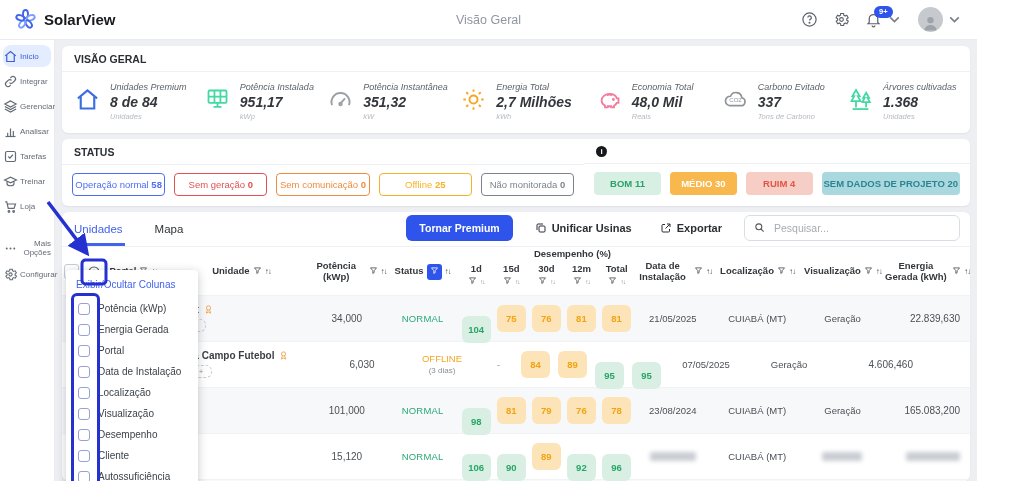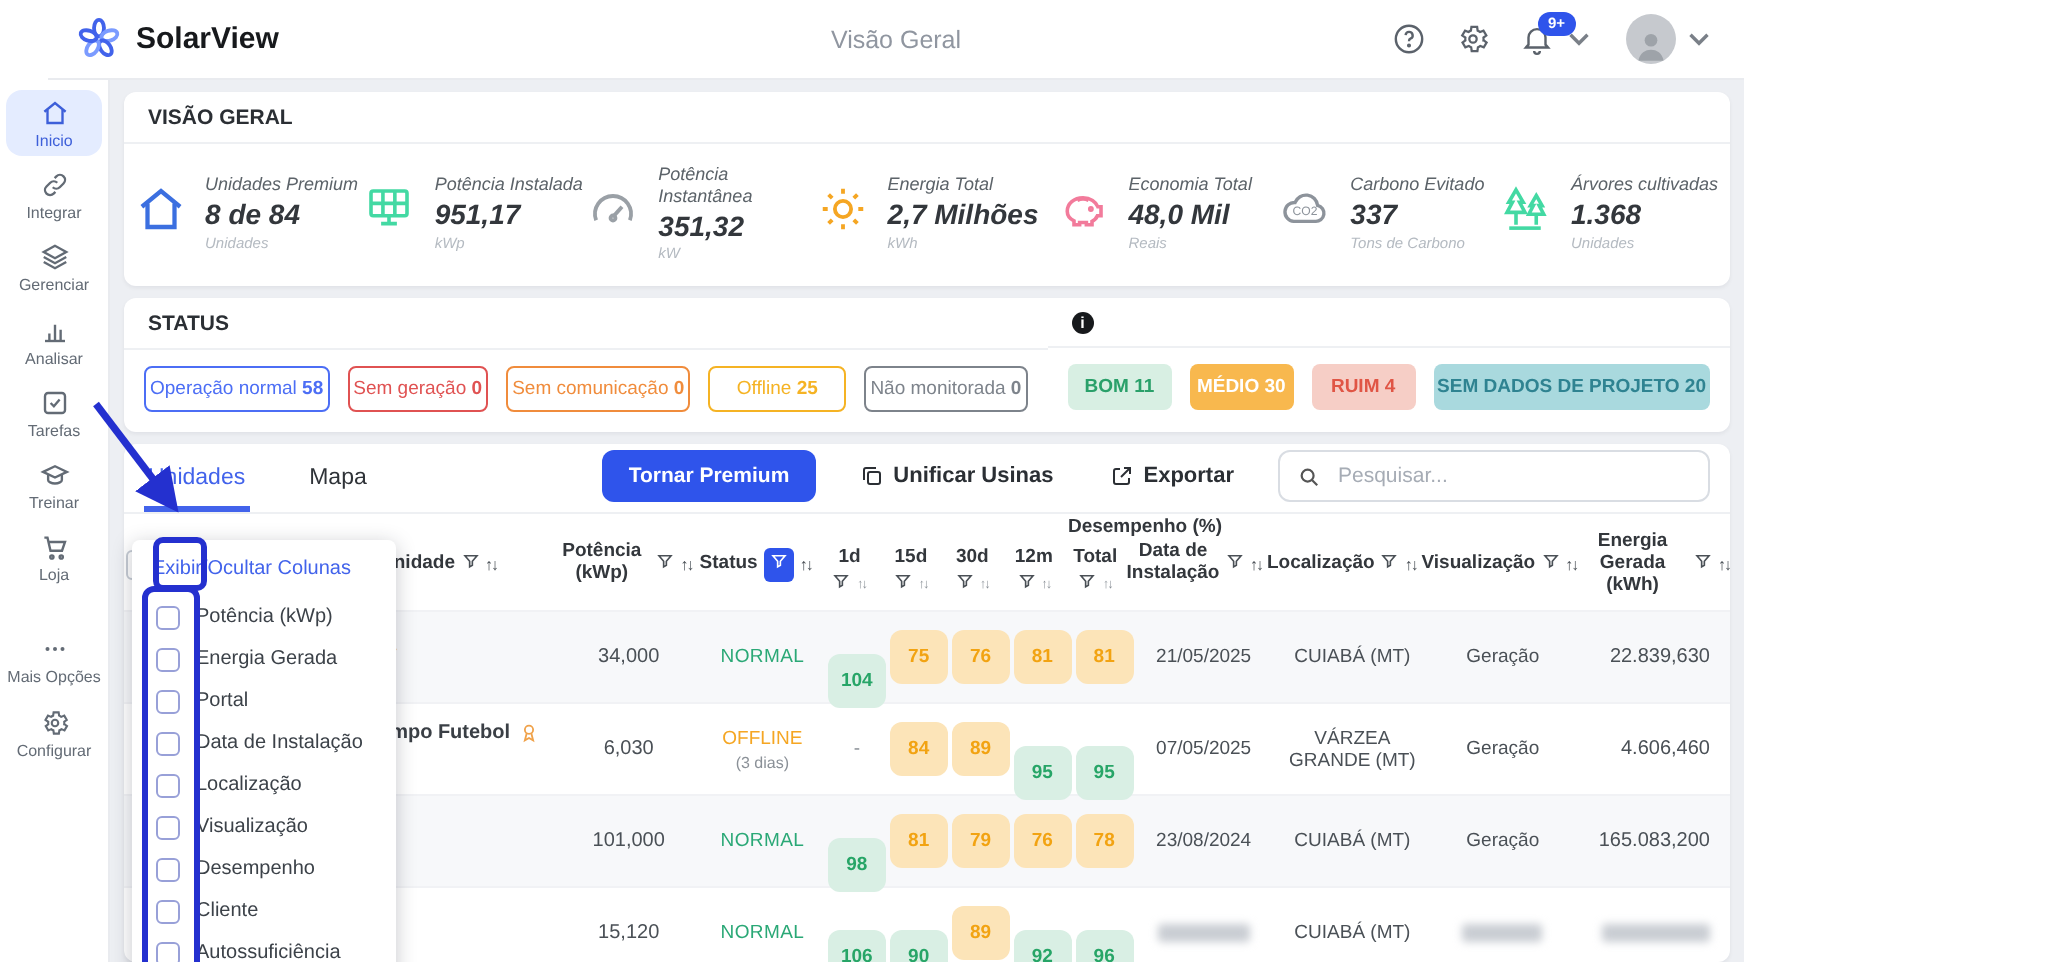--- a/index.html
+++ b/index.html
@@ -1,17 +1,17 @@
 <!DOCTYPE html>
 <html><head>
 <meta charset="utf-8">
 <style>
   html,body{margin:0;padding:0;background:#fff;}
-  #app{width:848px;height:481px;position:relative;overflow:hidden;background:#fff;
-       font-family:"Liberation Sans",sans-serif;padding-left:24px;-webkit-font-smoothing:antialiased;}
+  #app{width:977px;height:481px;position:relative;overflow:hidden;background:#fff;
+       font-family:"Liberation Sans",sans-serif;-webkit-font-smoothing:antialiased;}
   .icon{display:inline-flex;align-items:center;justify-content:center;line-height:0;}
   .icon svg{display:block;}
 
   
   .topbar{height:40px;display:flex;align-items:center;padding:0 14px;border-bottom:1px solid #e9ebef;
           position:relative;z-index:6;background:#fff;box-sizing:border-box;}
   .brand{display:flex;align-items:center;gap:7px;font-size:15px;font-weight:700;color:#17191c;}
   .brand .icon svg{width:23px;height:23px;}
   .topbar-title{position:absolute;left:50%;transform:translateX(-50%);font-size:12.5px;color:#9096a0;}
   .topbar-right{margin-left:auto;display:flex;align-items:center;gap:15px;color:#5b626b;}
@@ -21,21 +21,21 @@
               font-weight:700;padding:2px 5px;border-radius:8px;line-height:1;}
   .avatar{width:25px;height:25px;border-radius:50%;background:#c6c9ce;overflow:hidden;display:flex;
           align-items:flex-end;justify-content:center;}
   .avatar svg{width:19px;height:19px;}
   .chev{font-size:8px;color:#7a8088;}
   .user-wrap{display:flex;align-items:center;gap:3px;}
 
   
   .sidebar{position:absolute;top:40px;left:0;bottom:0;width:55px;background:#fff;border-right:1px solid #e9ebef;
            display:flex;flex-direction:column;align-items:center;padding:5px 0;gap:3px;z-index:5;box-sizing:border-box;}
-  .side-item{width:48px;display:flex;flex-direction:column;align-items:center;gap:2px;padding:4px 0 3px;
+  .side-item{width:48px;display:flex;flex-direction:row;align-items:center;gap:2px;padding:4px 0 3px;
              border-radius:8px;color:#636b75;font-size:8px;text-align:right;cursor:pointer;line-height:1.15;}
   .side-item .icon svg{width:15px;height:15px;}
   .side-item.active{background:#e4ecff;color:#3d5fd9;}
   .side-sep{height:12px;}
 
   
   .main{position:absolute;left:55px;top:40px;right:0;bottom:0;background:#edeff3;padding:6px 7px 0;
         display:flex;flex-direction:column;gap:6px;box-sizing:border-box;}
   .card{background:#fff;border-radius:6px;box-shadow:0 1px 2px rgba(20,24,40,.06);}
   .sec-title{font-size:10.5px;font-weight:700;color:#2b2f34;padding:7px 12px 6px;border-bottom:1px solid #eef0f3;
@@ -643,21 +643,20 @@
             <div class="td c-perf">
               <span class="chip warn">89</span>
             </div>
             <div class="td c-perf">
               <span class="chip good">95</span>
             </div>
             <div class="td c-perf">
               <span class="chip good">95</span>
             </div>
     <div class="td c-data">07/05/2025</div>
-    <div class="td c-local">VÁRZEA GRANDE (MT)</div>
     <div class="td c-vis">Geração</div>
     <div class="td c-en">4.606,460</div>
   </div>
   <div class="trow">
     <div class="td c-check"></div>
     <div class="td c-plus"></div>
     <div class="td c-portal"></div>
     <div class="td c-unid">
       <div>
         <div class="unit-name"></div>

